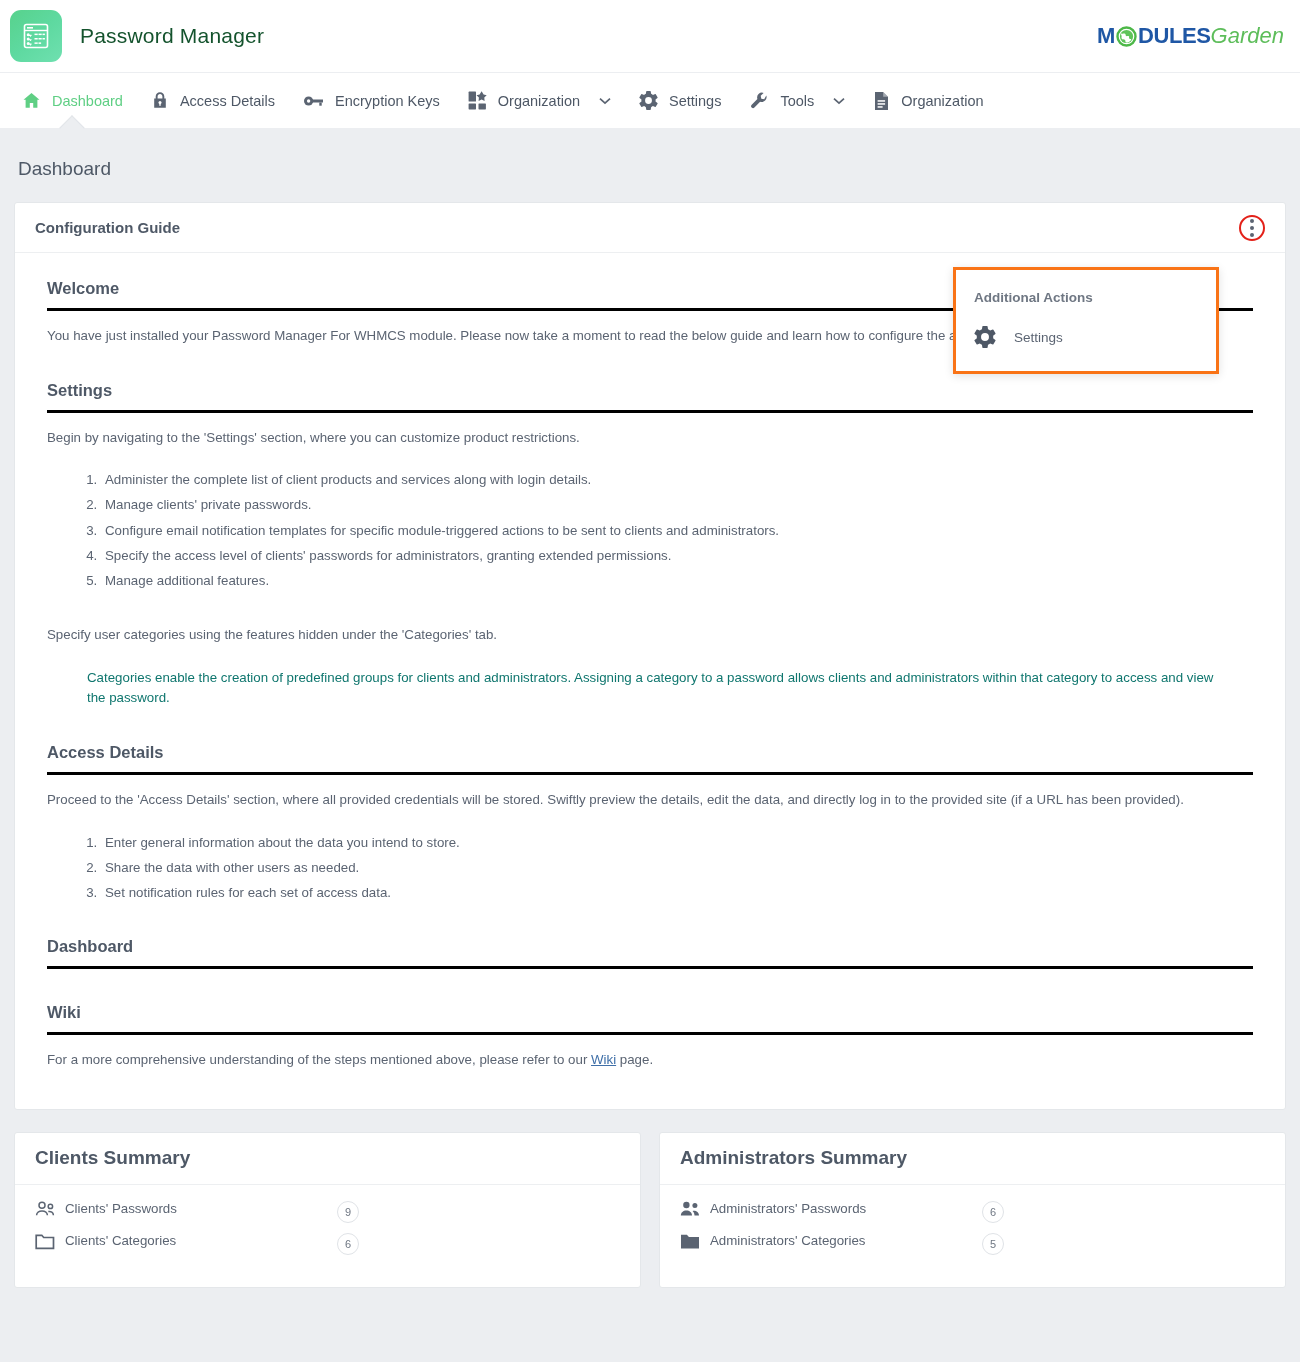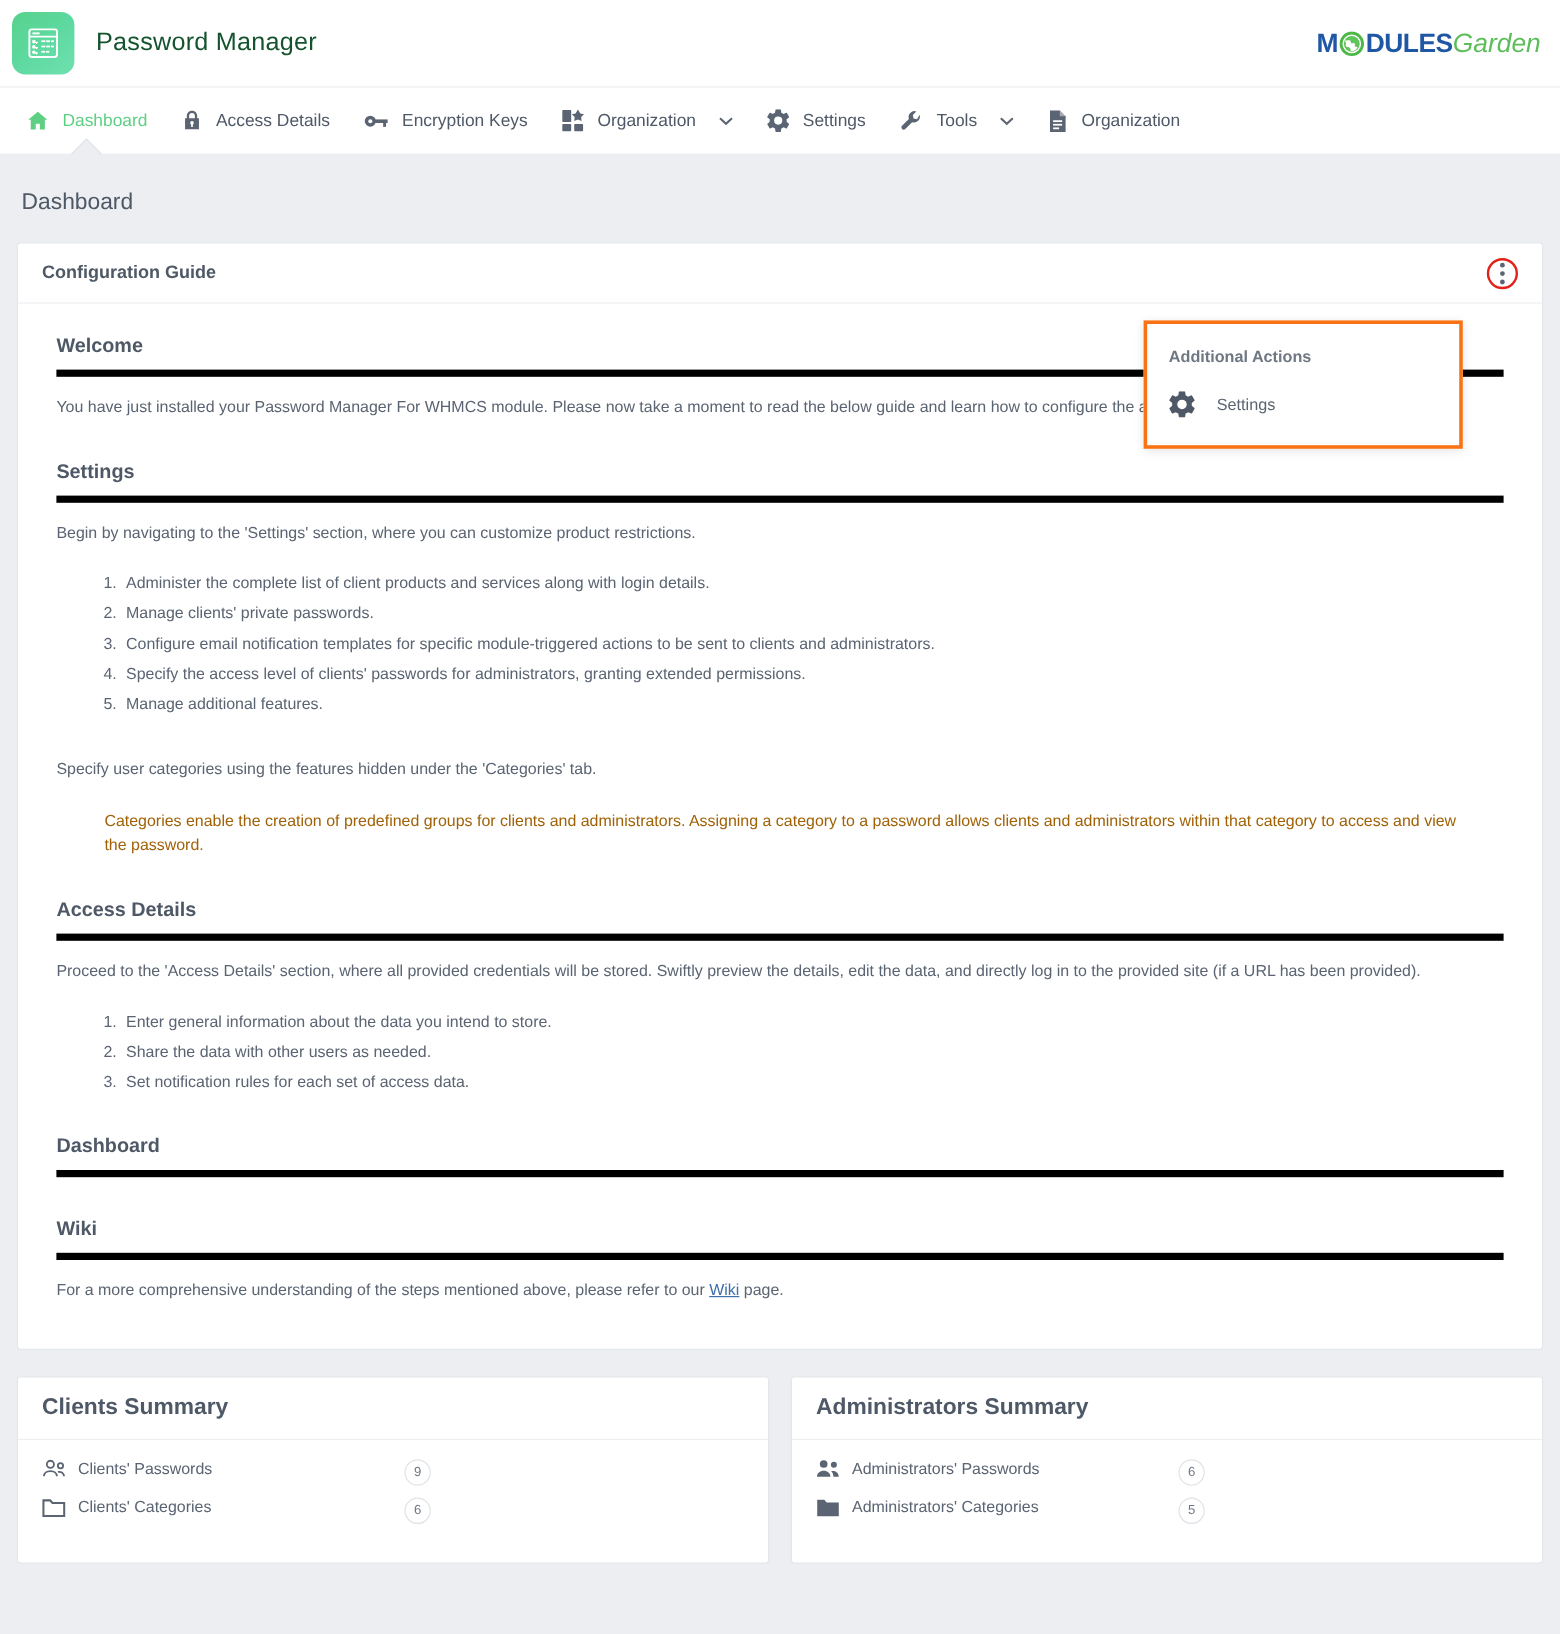--- a/index.html
+++ b/index.html
@@ -129,21 +129,21 @@
 
   .card-body { padding: 26px 32px 34px 32px; }
 
   .sec { margin-bottom: 34px; }
   .sec:last-child { margin-bottom: 4px; }
   .sec-h {
     font-size: 16.5px;
     color: #4e5866;
     font-weight: 700;
     padding-bottom: 10px;
-    border-bottom: 6px solid #000000;
+    border-bottom: 3px solid #000000;
     margin-bottom: 15px;
   }
   .sec-p {
     font-size: 13.3px;
     color: #5b6472;
     line-height: 1.55;
   }
   .sec-list {
     margin: 22px 0 0 54px;
     padding: 0;
@@ -152,21 +152,21 @@
   .sec-list li {
     font-size: 13.3px;
     color: #5b6472;
     line-height: 1.52;
     margin-bottom: 5px;
     padding-left: 4px;
   }
   .sec-indent {
     margin: 22px 0 0 40px;
     font-size: 13.3px;
-    color: #a16207;
+    color: #0f766e;
     line-height: 1.55;
     max-width: 1140px;
   }
   .wiki-link { color: #3f6fa8; text-decoration: underline; }
 
   
   .dropdown {
     position: absolute;
     left: 953px;
     top: 267px;

